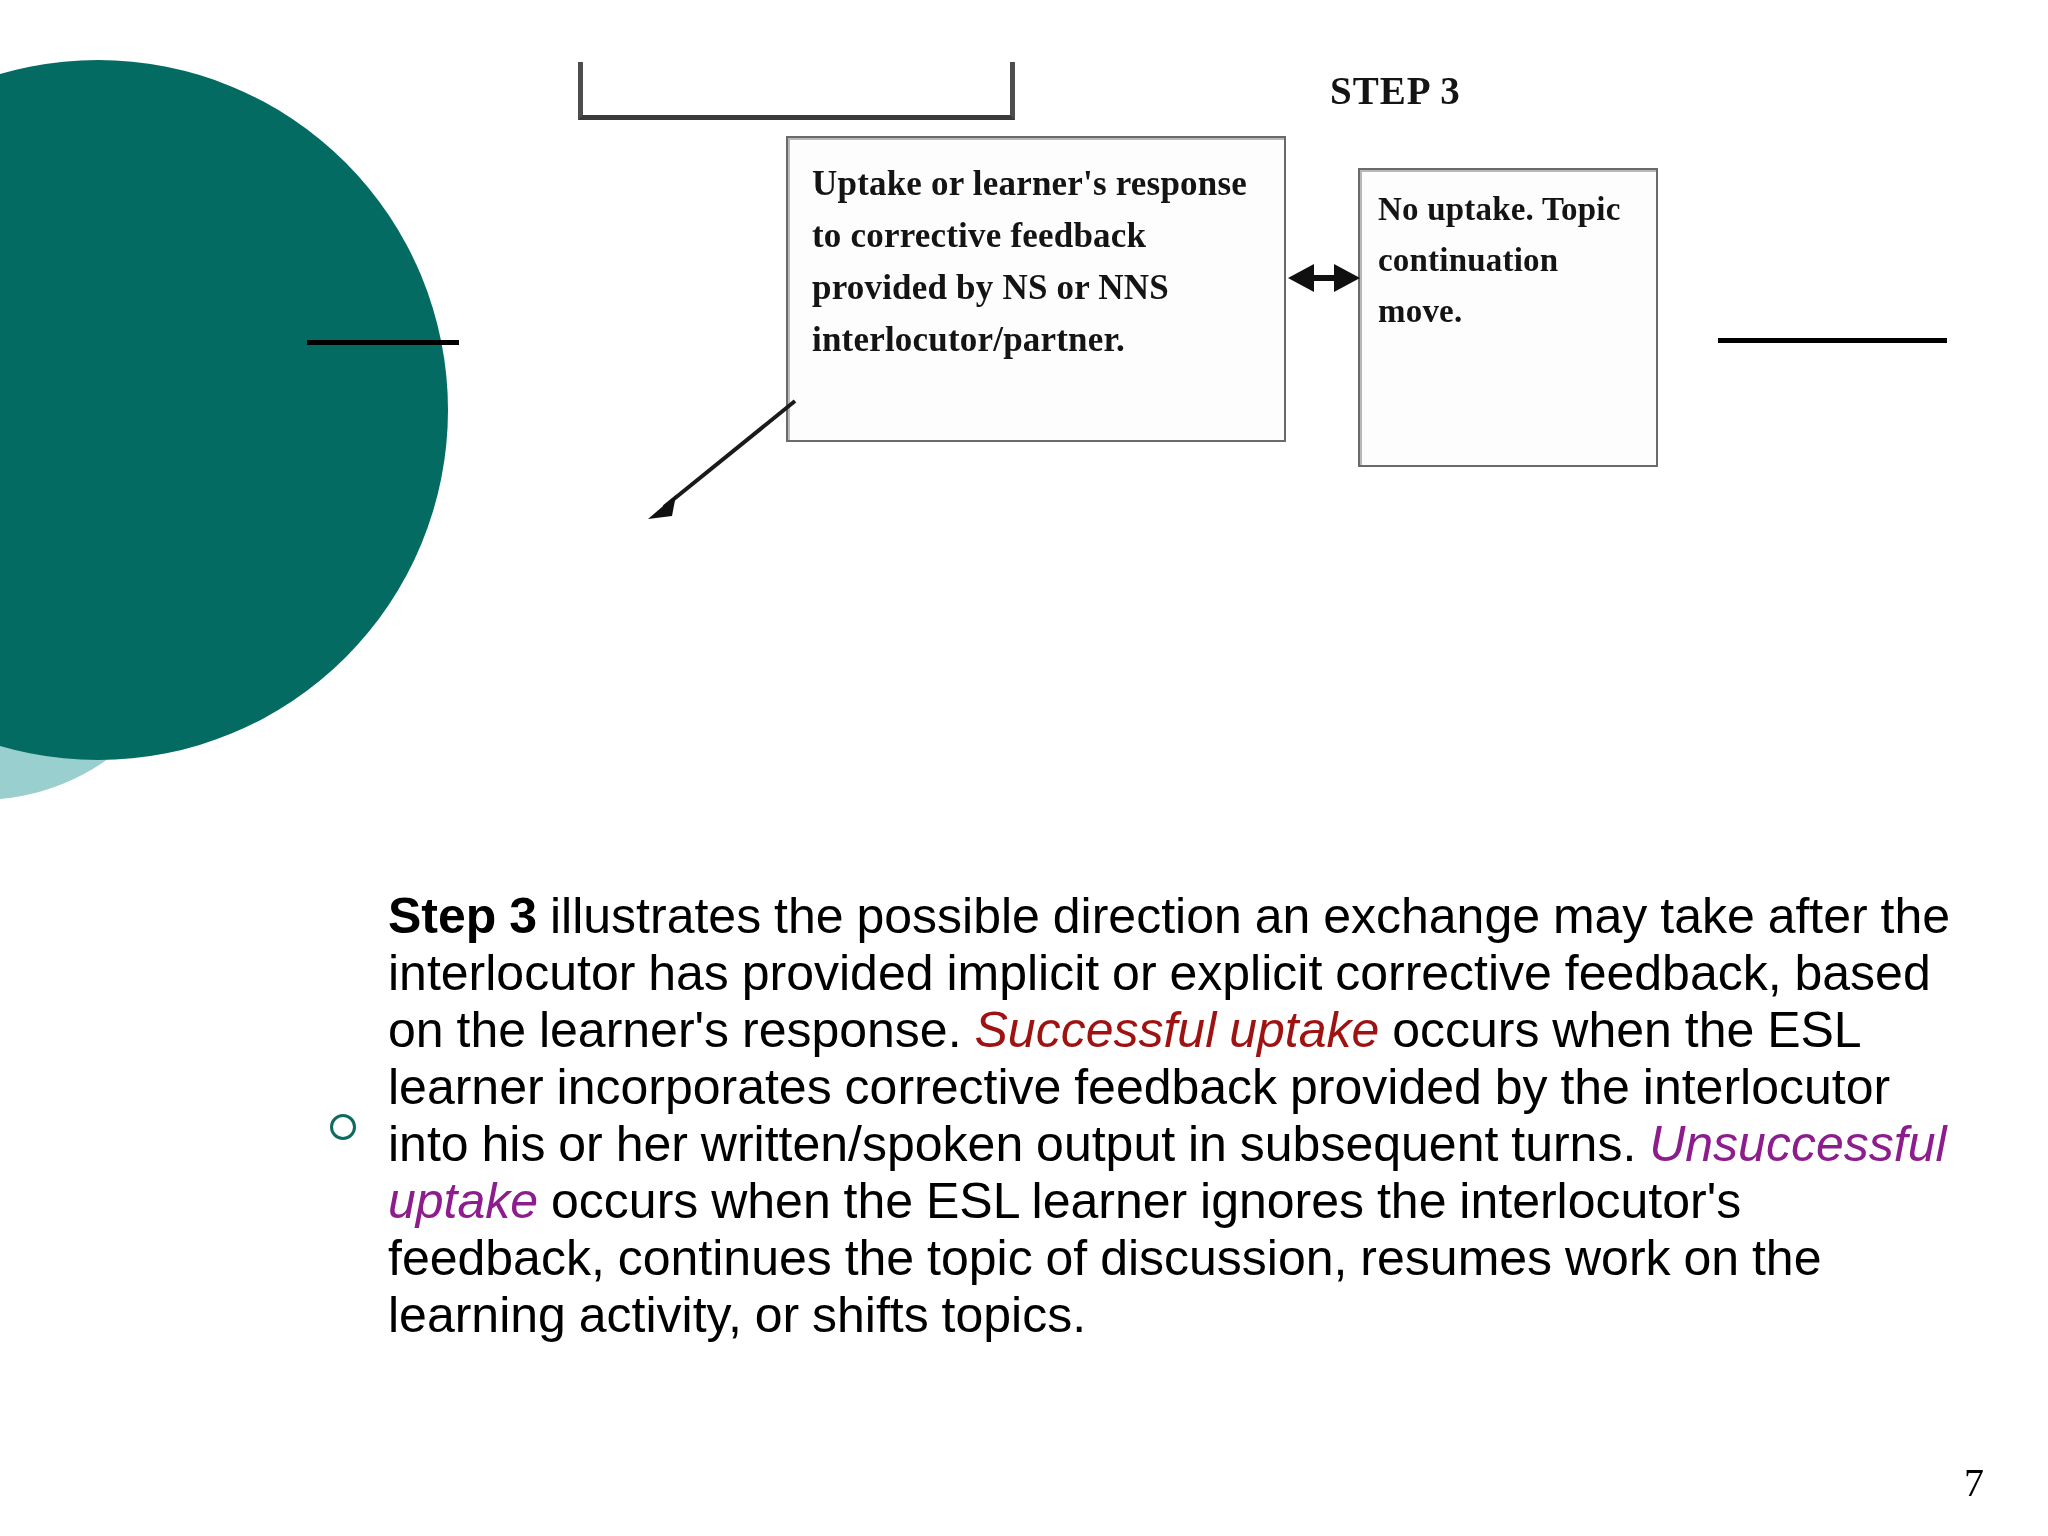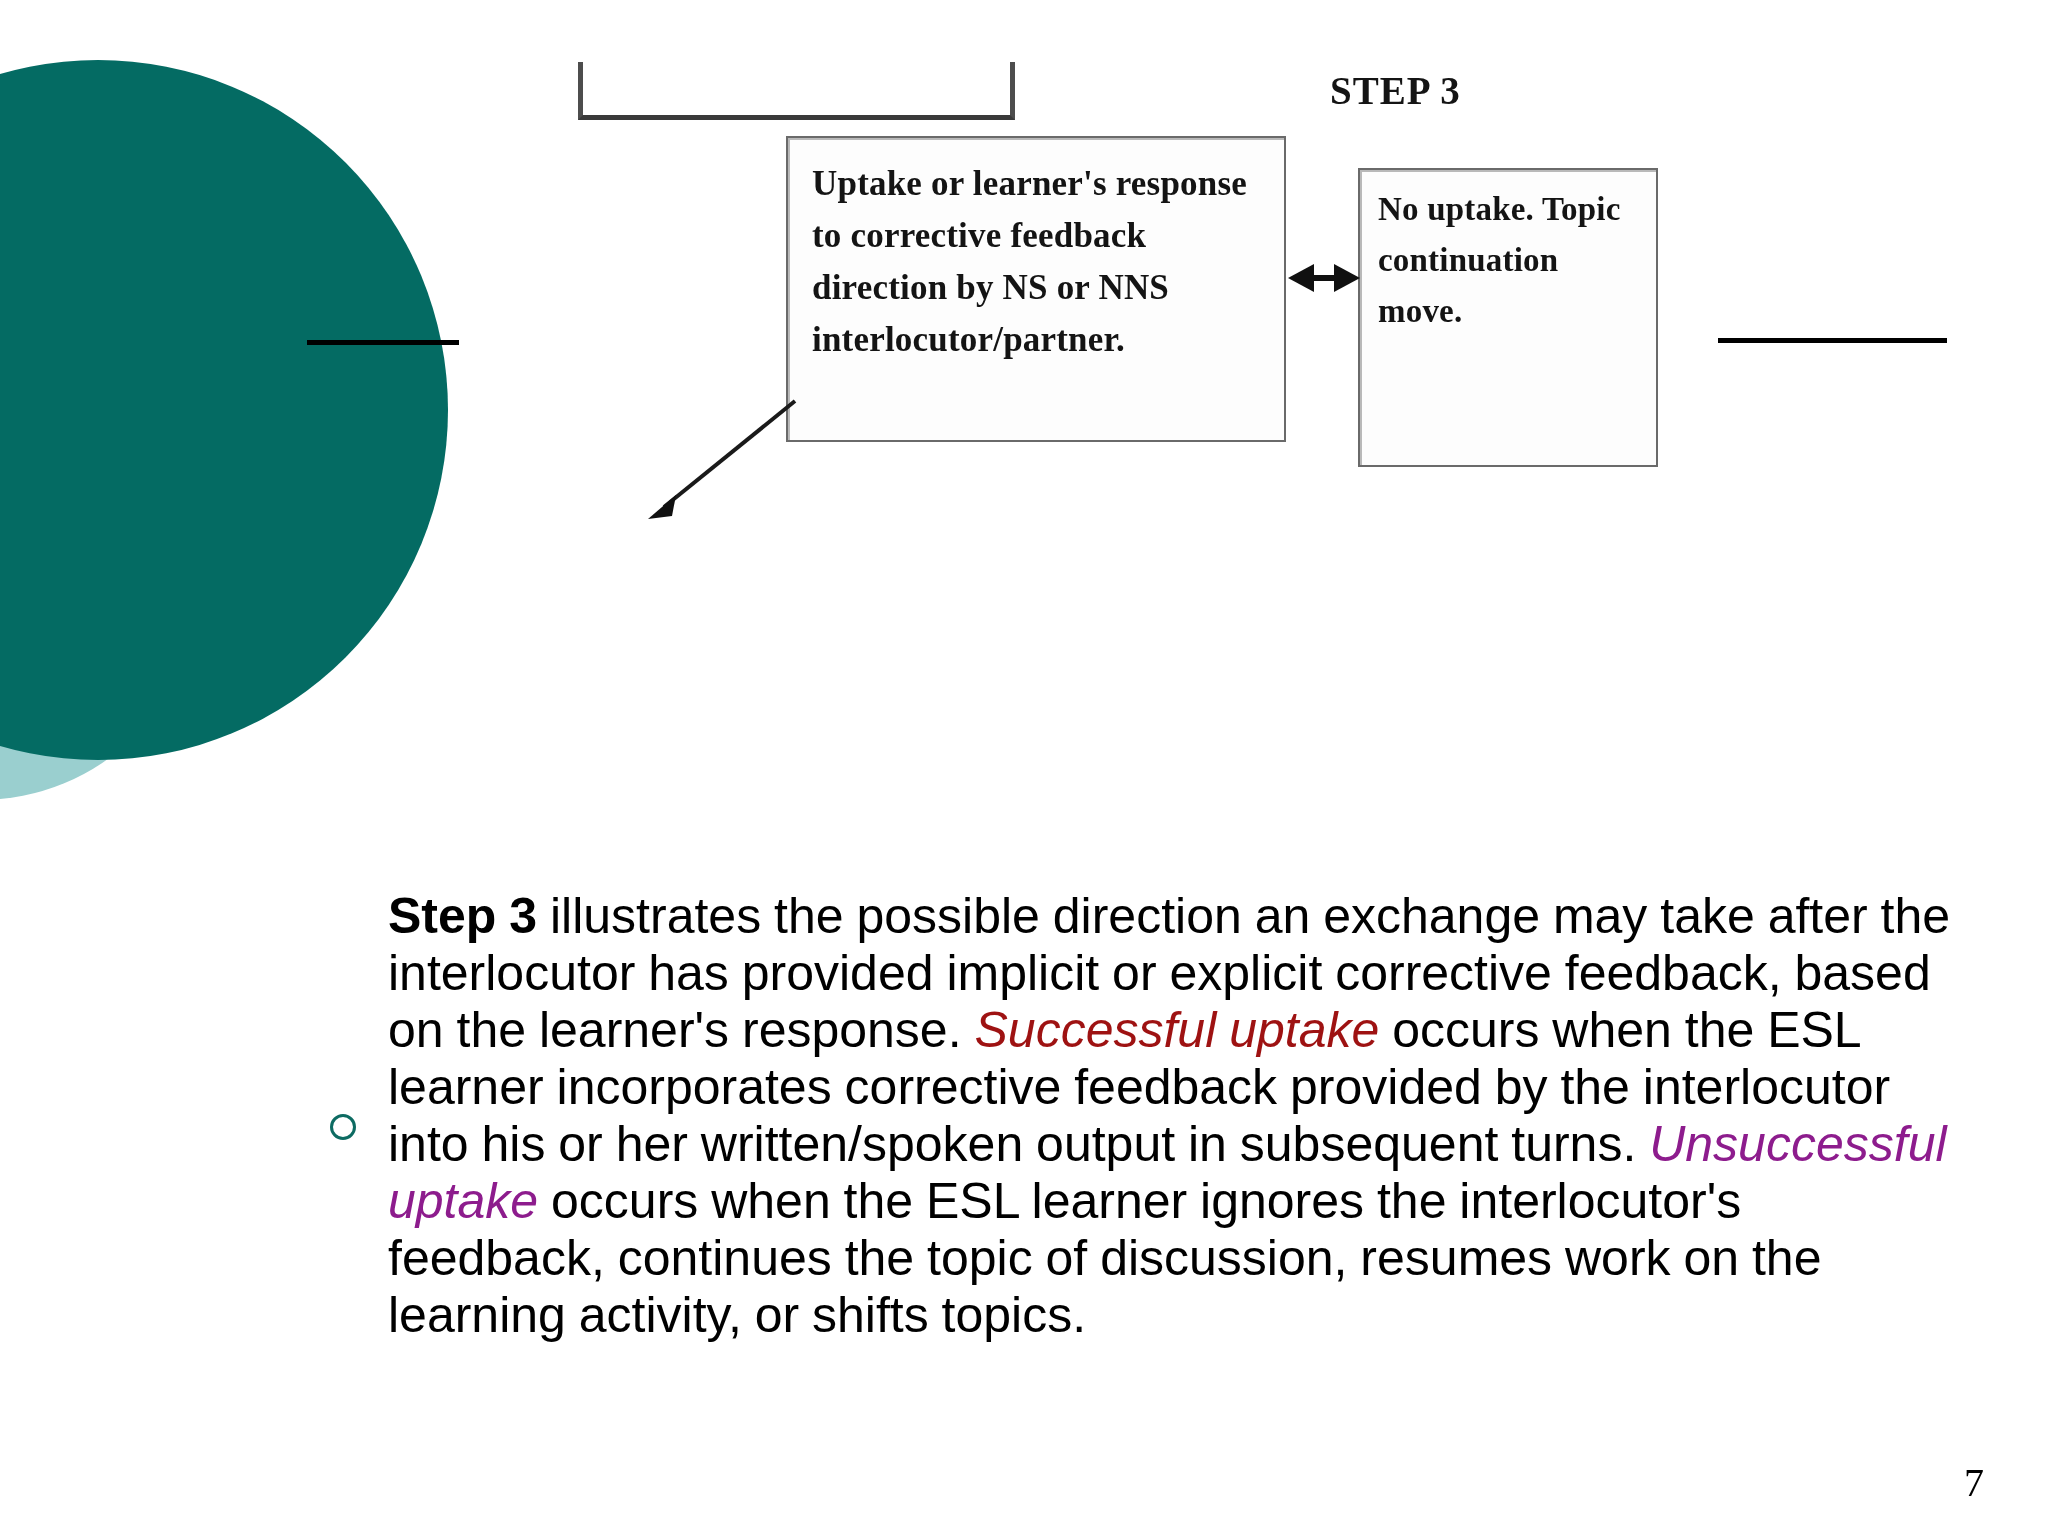--- a/index.html
+++ b/index.html
@@ -203,21 +203,21 @@
 <div id="deco-circle-light" style="background: rgb(154, 207, 207);"></div>
 <div id="deco-circle-dark" style="background: rgb(4, 107, 99);"></div>
 
 <div class="title-rule" id="title-rule-left"></div>
 <div class="title-rule" id="title-rule-right"></div>
 
 <div id="diagram">
 
   <div id="bracket"></div>
 
-  <div class="dbox" id="box-uptake">Uptake or learner's response to corrective feedback direction by NS or NNS interlocutor/partner.</div>
+  <div class="dbox" id="box-uptake">Uptake or learner's response to corrective feedback provided by NS or NNS interlocutor/partner.</div>
 
   <div class="dbox" id="box-nouptake">No uptake. Topic continuation move.</div>
 
 
   <div id="step3-label">STEP 3</div>
 
   <svg id="arrow-double" viewBox="0 0 72 40">
     <polygon points="0,20 26,6 26,34" fill="#101010"></polygon>
     <polygon points="72,20 46,6 46,34" fill="#101010"></polygon>
     <rect x="26" y="17" width="20" height="6" fill="#101010"></rect>

